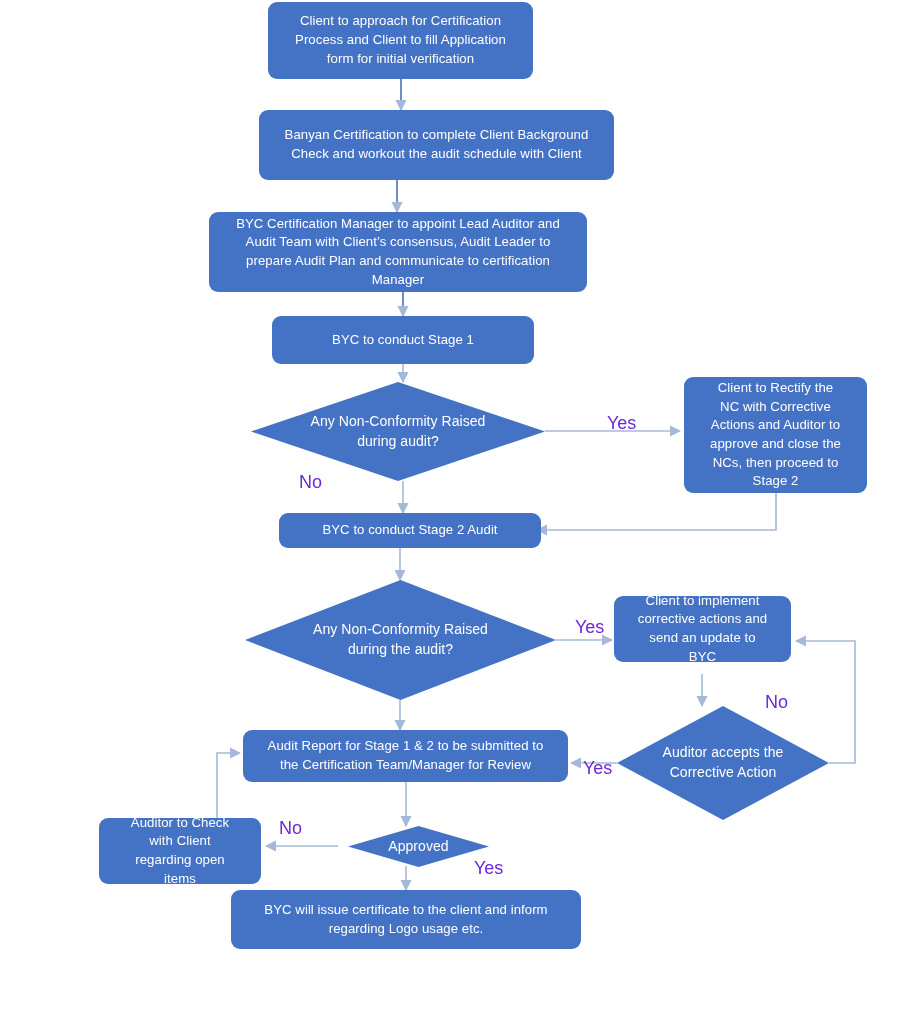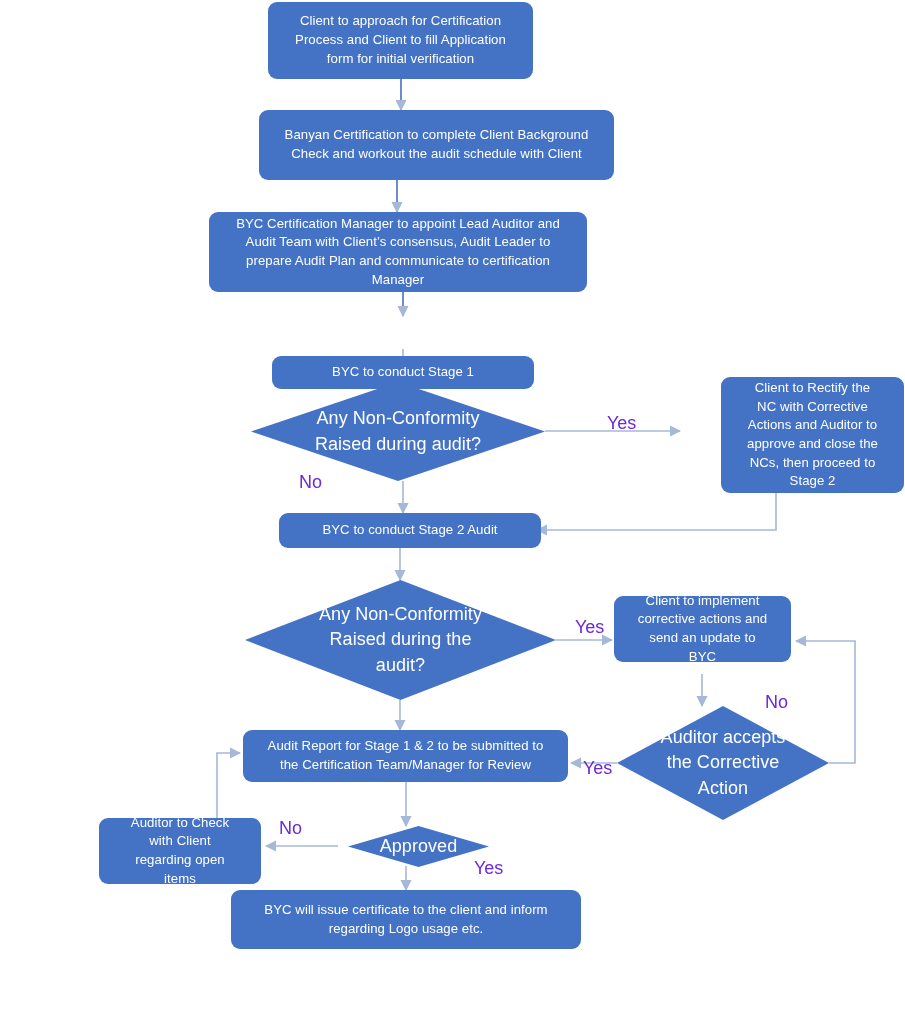--- a/index.html
+++ b/index.html
@@ -52,21 +52,21 @@
     width: 100%;
     height: 100%;
     background: #4472C4;
     clip-path: polygon(50% 0%, 100% 50%, 50% 100%, 0% 50%);
   }
   .decision .dlabel {
     position: relative;
     z-index: 2;
     width: 62%;
     color: #ffffff;
-    font-size: 18px;
+    font-size: 14px;
     line-height: 1.42;
   }
   .edge-label {
     position: absolute;
     color: #6d28d9;
     font-size: 18px;
     line-height: 1.2;
     white-space: nowrap;
   }
 </style>
@@ -124,30 +124,30 @@
   </div>
 
   <div class="node process" style="left:220px; top:110px; width:355px; height:70px;margin-left:39px;">
     <span>Banyan Certification to complete Client Background Check and workout the audit schedule with Client</span>
   </div>
 
   <div class="node process" style="left:209px; top:212px; width:378px; height:80px;">
     <span>BYC Certification Manager to appoint Lead Auditor and Audit Team with Client’s consensus, Audit Leader to prepare Audit Plan and communicate to certification Manager</span>
   </div>
 
-  <div class="node process" style="left:272px; top:316px; width:262px; height:33px;margin-top:40px;">
+  <div class="node process" style="left:272px; top:316px; width:262px; height:48px;">
     <span>BYC to conduct Stage 1</span>
   </div>
 
   <div class="node decision" style="left:251px; top:382px; width:294px; height:99px;">
     <div class="diamond-shape"></div>
     <span class="dlabel">Any Non-Conformity Raised during audit?</span>
   </div>
 
-  <div class="node process" style="left:684px; top:377px; width:183px; height:116px;margin-left:37px;">
+  <div class="node process" style="left:684px; top:377px; width:183px; height:116px;">
     <span>Client to Rectify the NC with Corrective Actions and Auditor to approve and close the NCs, then proceed to Stage 2</span>
   </div>
 
   <div class="node process" style="left:279px; top:513px; width:262px; height:35px;">
     <span>BYC to conduct Stage 2 Audit</span>
   </div>
 
   <div class="node decision" style="left:245px; top:580px; width:311px; height:120px;">
     <div class="diamond-shape"></div>
     <span class="dlabel">Any Non-Conformity Raised during the audit?</span>

